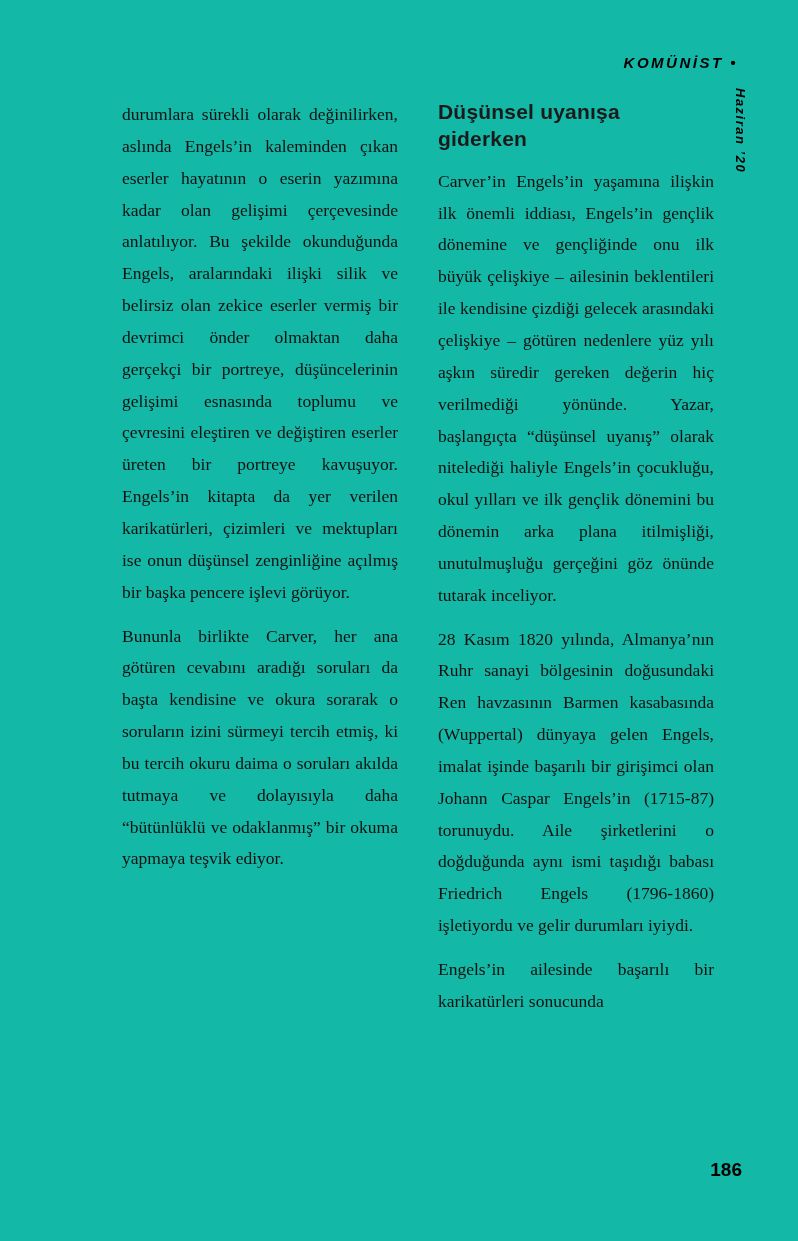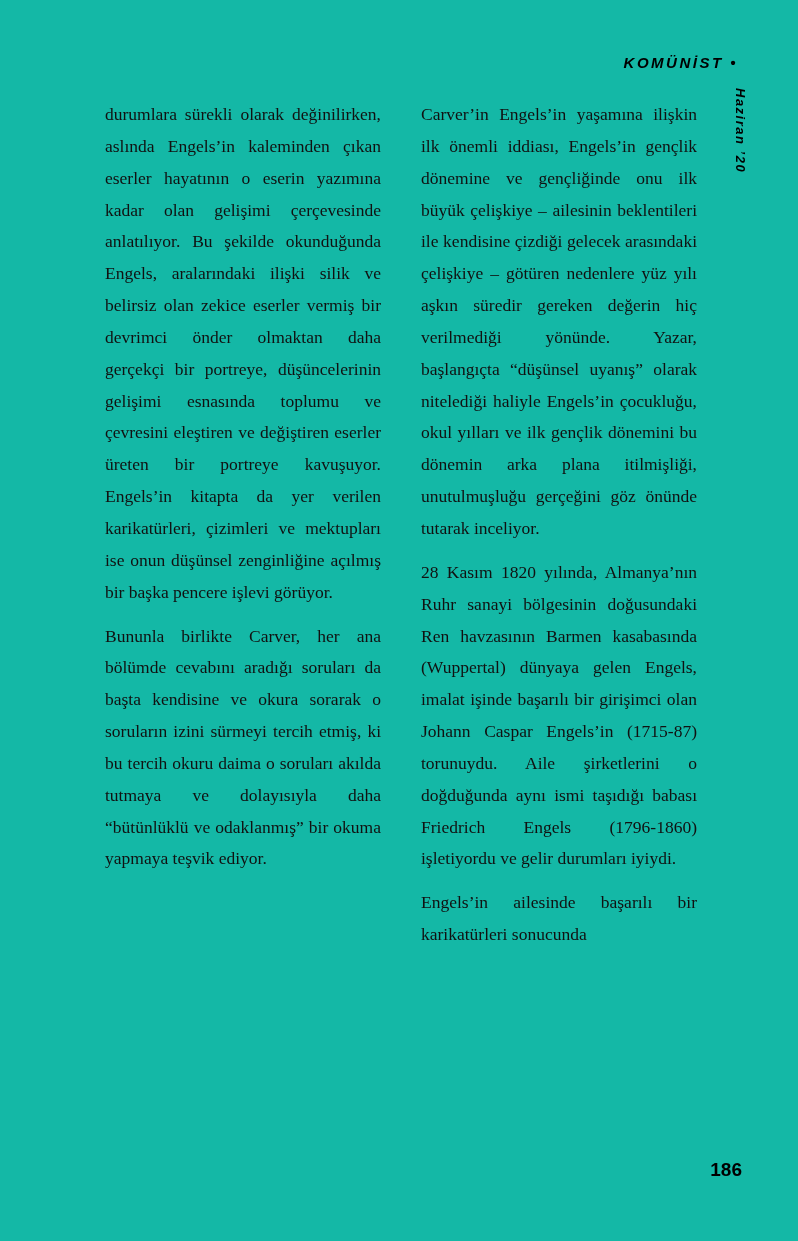--- a/index.html
+++ b/index.html
@@ -37,21 +37,21 @@
     font-family: "Liberation Sans", sans-serif;
     font-weight: bold;
     font-style: italic;
     font-size: 13px;
     letter-spacing: 1.5px;
     color: #000000;
   }
   .content {
     position: absolute;
     top: 99px;
-    left: 105px;
+    left: 122px;
     width: 592px;
     display: flex;
     gap: 40px;
   }
   .col {
     width: 285px;
     text-align: justify;
     font-size: 17.5px;
     line-height: 1.82;
     hyphens: auto;
@@ -86,24 +86,25 @@
 <div class="page">
 
   <div class="header">KOMÜNİST •</div>
 
   <div class="issue">Haziran ’20</div>
 
   <div class="content">
 
     <div class="col">
       <p>durumlara sürekli olarak değinilirken, aslında Engels’in kaleminden çıkan eserler hayatının o eserin yazımına kadar olan gelişimi çerçevesinde anlatılıyor. Bu şekilde okunduğunda Engels, aralarındaki ilişki silik ve belirsiz olan zekice eserler vermiş bir devrimci önder olmaktan daha gerçekçi bir portreye, düşüncelerinin gelişimi esnasında toplumu ve çevresini eleştiren ve değiştiren eserler üreten bir portreye kavuşuyor. Engels’in kitapta da yer verilen karikatürleri, çizimleri ve mektupları ise onun düşünsel zenginliğine açılmış bir başka pencere işlevi görüyor.</p>
-      <p>Bununla birlikte Carver, her ana bölümde cevabını aradığı soruları da başta kendisine ve okura sorarak o soruların izini sürmeyi tercih etmiş, ki bu tercih okuru daima o soruları akılda tutmaya ve dolayısıyla daha “bütünlüklü ve odaklanmış” bir okuma yapmaya teşvik ediyor.</p>
+      <p>Bununla birlikte Carver, her ana götüren cevabını aradığı soruları da başta kendisine ve okura sorarak o soruların izini sürmeyi tercih etmiş, ki bu tercih okuru daima o soruları akılda tutmaya ve dolayısıyla daha “bütünlüklü ve odaklanmış” bir okuma yapmaya teşvik ediyor.</p>
     </div>
 
     <div class="col">
+      <h2 class="heading">Düşünsel uyanışa giderken</h2>
       <p>Carver’in Engels’in yaşamına ilişkin ilk önemli iddiası, Engels’in gençlik dönemine ve gençliğinde onu ilk büyük çelişkiye – ailesinin beklentileri ile kendisine çizdiği gelecek arasındaki çelişkiye – götüren nedenlere yüz yılı aşkın süredir gereken değerin hiç verilmediği yönünde. Yazar, başlangıçta “düşünsel uyanış” olarak nitelediği haliyle Engels’in çocukluğu, okul yılları ve ilk gençlik dönemini bu dönemin arka plana itilmişliği, unutulmuşluğu gerçeğini göz önünde tutarak inceliyor.</p>
       <p>28 Kasım 1820 yılında, Almanya’nın Ruhr sanayi bölgesinin doğusundaki Ren havzasının Barmen kasabasında (Wuppertal) dünyaya gelen Engels, imalat işinde başarılı bir girişimci olan Johann Caspar Engels’in (1715-87) torunuydu. Aile şirketlerini o doğduğunda aynı ismi taşıdığı babası Friedrich Engels (1796-1860) işletiyordu ve gelir durumları iyiydi.</p>
       <p>Engels’in ailesinde başarılı bir karikatürleri sonucunda</p>
     </div>
 
   </div>
 
   <div class="page-number">186</div>
 
 </div>

